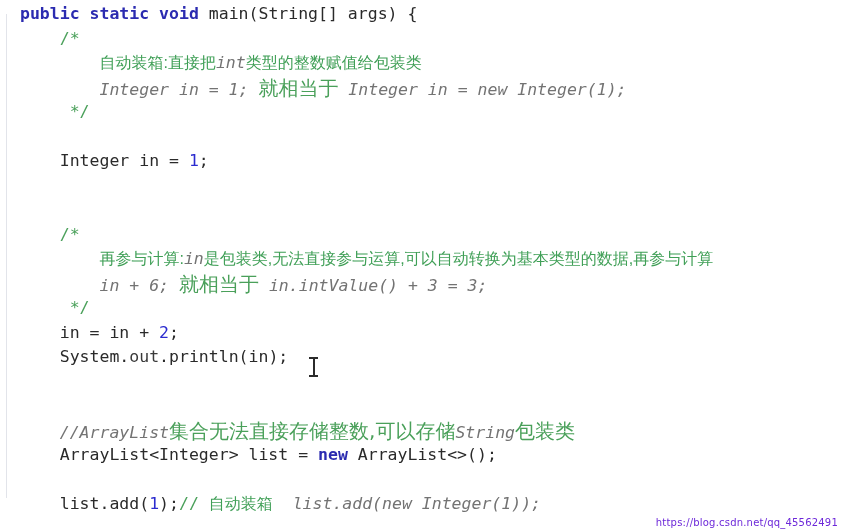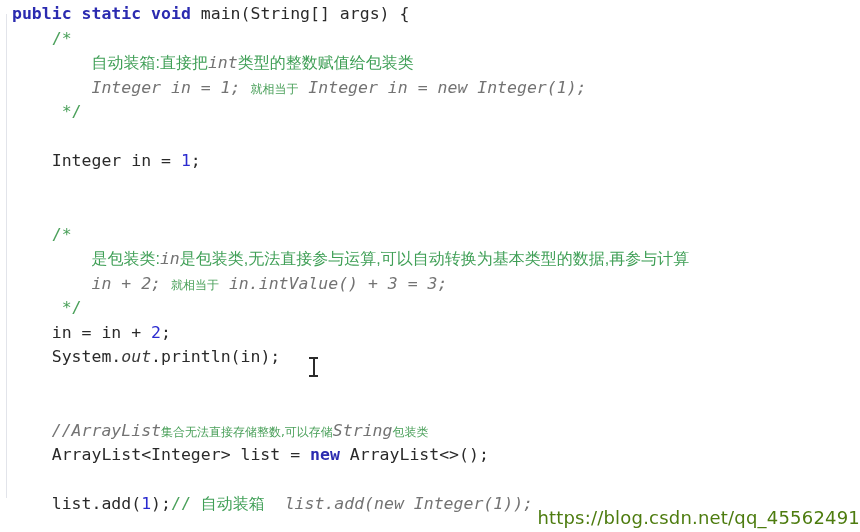--- a/index.html
+++ b/index.html
@@ -30,34 +30,34 @@
     left: 0;
     width: 860px;
     padding: 2px 0 0 0;
     box-sizing: border-box;
   }
   .line {
     height: 24.5px;
     line-height: 24.5px;
     white-space: pre;
     font-size: 16.5px;
-    padding-left: 12px;
+    padding-left: 20px;
     letter-spacing: 0px;
   }
   .line.blank { }
 
   
   .kw     { color: #2b2bb0; font-weight: bold; }
   .plain  { color: #2a2a2a; }
   .num    { color: #2b2bcf; }
   .cmt    { color: #4aa05a; }
   .cmt-i  { color: #737373; font-style: italic; }
   .cmt-cn { color: #3f9f56; font-family: Liberation Sans, sans-serif; font-size: 16px; }
-  .cmt-cn-i { color: #4aa05a; font-family: "DejaVu Sans", "Liberation Sans", sans-serif; font-size: 12px; }
-  .field  { color: #3a3a3a; font-style: italic; }
+  .cmt-cn-i { color: #4aa05a; font-family: "DejaVu Sans", "Liberation Sans", sans-serif; font-size: 20px; }
+  .field  { color: #3a3a3a; }
 
   
   .ibeam {
     position: absolute;
     left: 309px;
     top: 357px;
     width: 9px;
     height: 20px;
     pointer-events: none;
   }
@@ -71,25 +71,25 @@
     position: absolute;
     left: 0;
     width: 9px; height: 2px;
     background: #2b2b2b;
   }
   .ibeam .cap-top { top: 0; }
   .ibeam .cap-bot { bottom: 0; }
 
   .watermark {
     position: absolute;
-    right: 0;
+    right: 22px;
     bottom: 4px;
     font-family: "DejaVu Sans", "Liberation Sans", sans-serif;
-    font-size: 18px;
-    color: #4d7c0f;
+    font-size: 10px;
+    color: #6d28d9;
     letter-spacing: 0.2px;
   }
 </style>
 </head>
 <body>
 
 <div id="screen">
 
   <div class="indent-guide"></div>
 
@@ -97,22 +97,22 @@
       <div class="line"><span></span><span class="kw">public</span><span class="plain"> </span><span class="kw">static</span><span class="plain"> </span><span class="kw">void</span><span class="plain"> main(String[] args) {</span></div>
       <div class="line"><span>    </span><span class="cmt">/*</span></div>
       <div class="line"><span>        </span><span class="cmt-cn">自动装箱:直接把</span><span class="cmt-i">int</span><span class="cmt-cn">类型的整数赋值给包装类</span></div>
       <div class="line"><span>        </span><span class="cmt-i">Integer in = 1; </span><span class="cmt-cn-i">就相当于</span><span class="cmt-i"> Integer in = new Integer(1);</span></div>
       <div class="line"><span>    </span><span class="cmt"> */</span></div>
       <div class="line blank">&nbsp;</div>
       <div class="line"><span>    </span><span class="plain">Integer in = </span><span class="num">1</span><span class="plain">;</span></div>
       <div class="line blank">&nbsp;</div>
       <div class="line blank">&nbsp;</div>
       <div class="line"><span>    </span><span class="cmt">/*</span></div>
-      <div class="line"><span>        </span><span class="cmt-cn">是包装类:</span><span class="cmt-i">in</span><span class="cmt-cn">是包装类,无法直接参与运算,可以自动转换为基本类型的数据,再参与计算</span></div>
-      <div class="line"><span>        </span><span class="cmt-i">in + 2; </span><span class="cmt-cn-i">就相当于</span><span class="cmt-i"> in.intValue() + 3 = 3;</span></div>
+      <div class="line"><span>        </span><span class="cmt-cn">再参与计算:</span><span class="cmt-i">in</span><span class="cmt-cn">是包装类,无法直接参与运算,可以自动转换为基本类型的数据,再参与计算</span></div>
+      <div class="line"><span>        </span><span class="cmt-i">in + 6; </span><span class="cmt-cn-i">就相当于</span><span class="cmt-i"> in.intValue() + 3 = 3;</span></div>
       <div class="line"><span>    </span><span class="cmt"> */</span></div>
       <div class="line"><span>    </span><span class="plain">in = in + </span><span class="num">2</span><span class="plain">;</span></div>
       <div class="line"><span>    </span><span class="plain">System.</span><span class="field">out</span><span class="plain">.println(in);</span></div>
       <div class="line blank">&nbsp;</div>
       <div class="line blank">&nbsp;</div>
       <div class="line"><span>    </span><span class="cmt-i">//ArrayList</span><span class="cmt-cn-i">集合无法直接存储整数,可以存储</span><span class="cmt-i">String</span><span class="cmt-cn-i">包装类</span></div>
       <div class="line"><span>    </span><span class="plain">ArrayList&lt;Integer&gt; list = </span><span class="kw">new</span><span class="plain"> ArrayList&lt;&gt;();</span></div>
       <div class="line blank">&nbsp;</div>
       <div class="line"><span>    </span><span class="plain">list.add(</span><span class="num">1</span><span class="plain">);</span><span class="cmt">// </span><span class="cmt-cn">自动装箱</span><span class="cmt-i">  list.add(new Integer(1));</span></div>
     </div>

